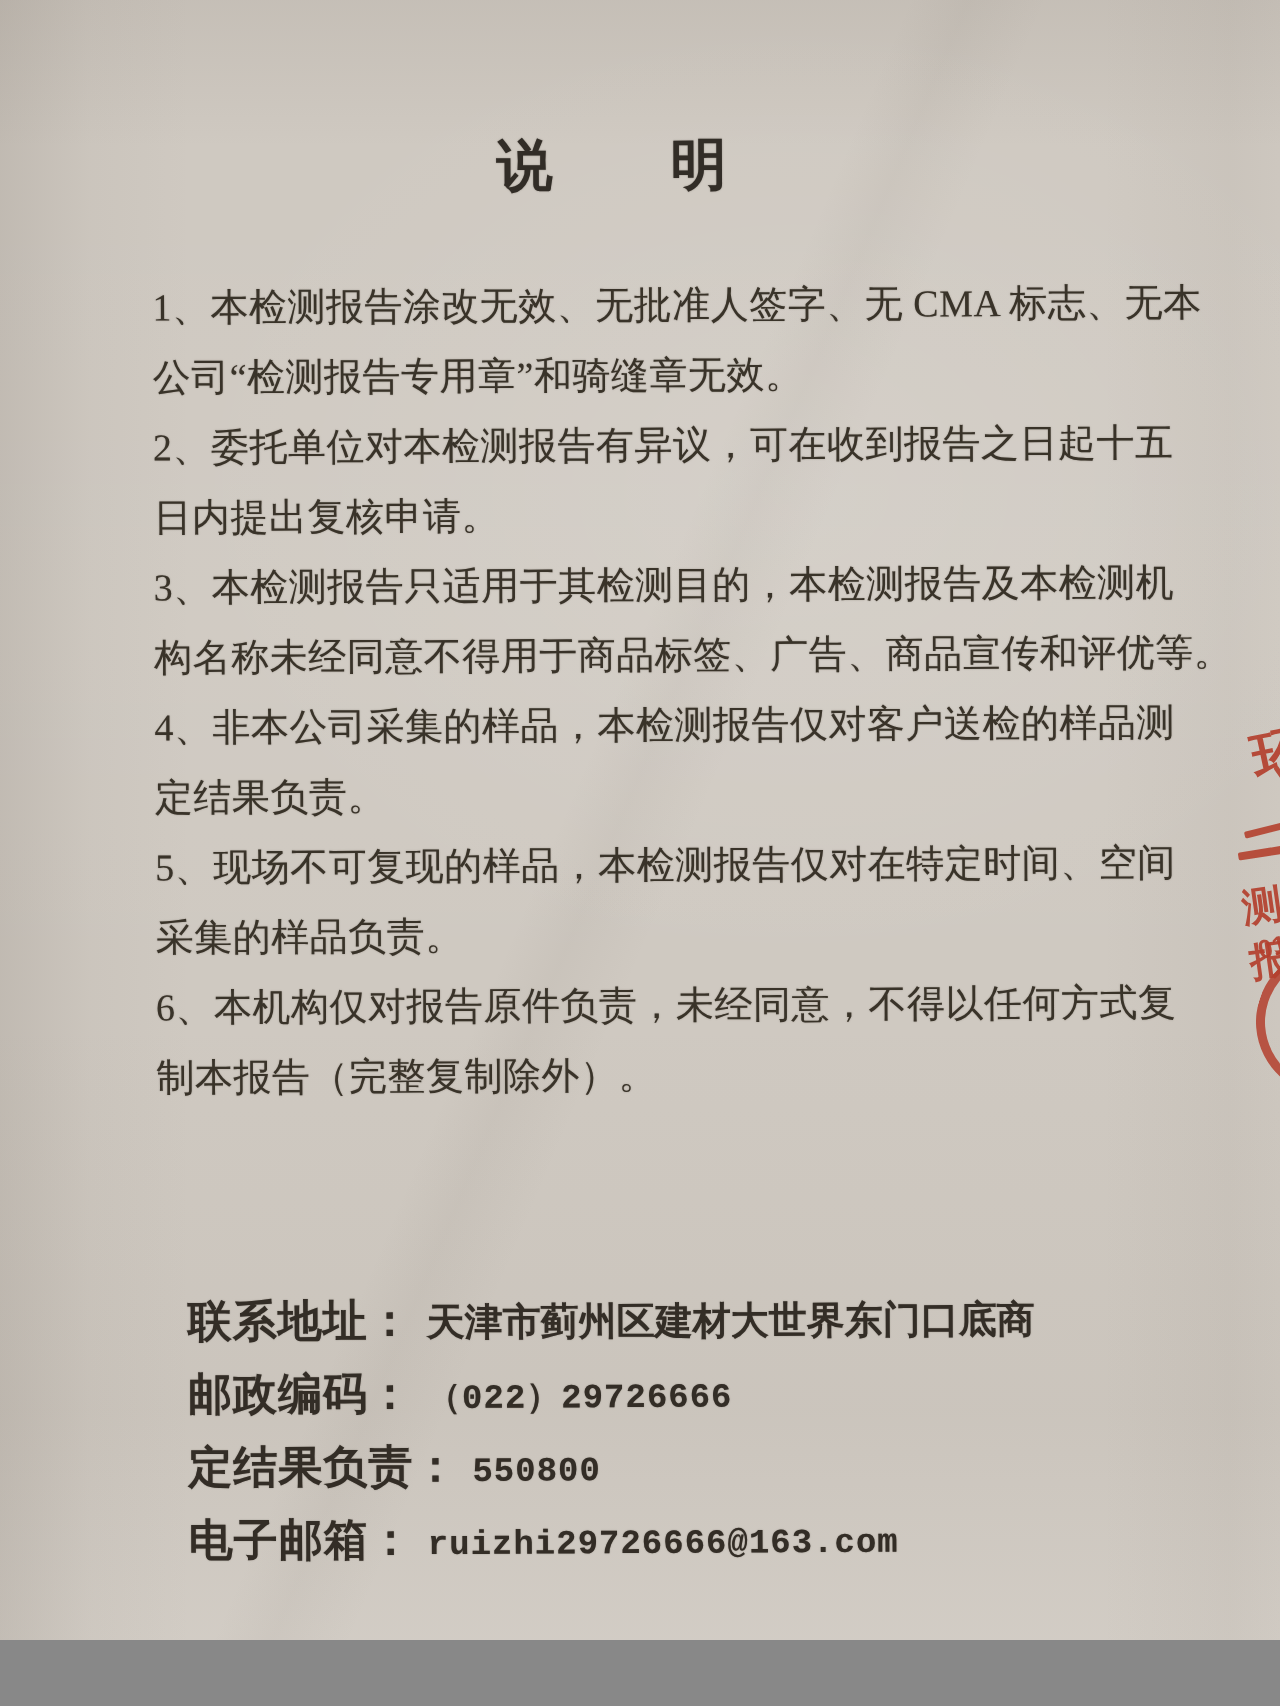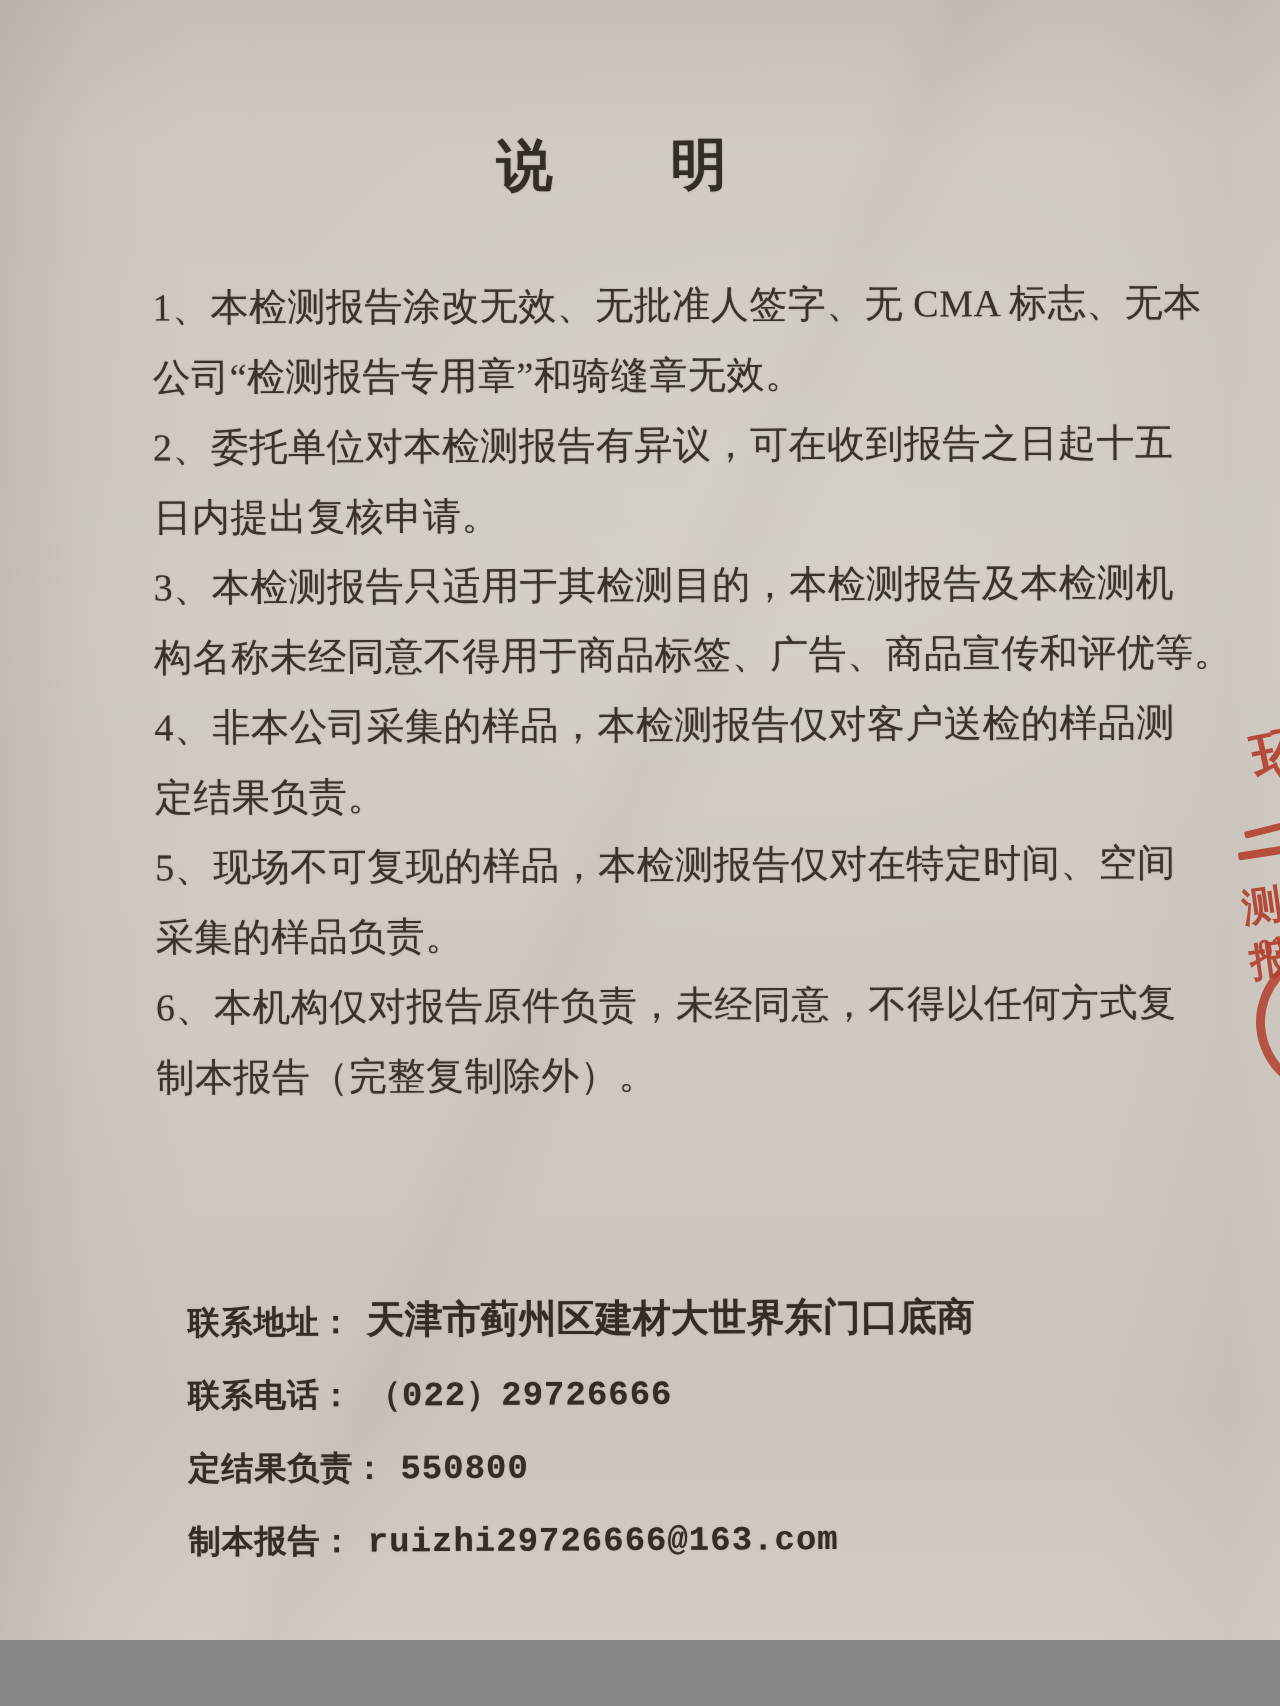--- a/index.html
+++ b/index.html
@@ -27,21 +27,21 @@
     font-size:38px;line-height:70px;letter-spacing:0.5px;
     color:#393329;text-shadow:0 0 1.4px rgba(70,60,50,0.5);
   }
   .bline{white-space:nowrap;height:70px;}
   .contact{
     position:absolute;top:1282px;left:185px;width:900px;
     font-size:38px;line-height:73px;
     color:#332d26;text-shadow:0 0 1.2px rgba(60,52,44,0.55);
   }
   .crow{white-space:nowrap;height:73px;}
-  .clabel{font-weight:700;font-family:"Liberation Sans","DejaVu Sans",sans-serif;font-size:32px;letter-spacing:1px;}
+  .clabel{font-weight:700;font-family:"Liberation Sans","DejaVu Sans",sans-serif;font-size:44px;letter-spacing:1px;}
   .cval{font-weight:600;margin-left:14px;}
   .cval.mono{font-family:"Liberation Mono","DejaVu Sans Mono",monospace;font-weight:600;font-size:34px;letter-spacing:1px;}
   
   .stamp{position:absolute;top:630px;right:0;width:140px;height:430px;color:#b4402e;pointer-events:none;}
   .stamp .frag{position:absolute;font-weight:700;opacity:0.92;}
   .frag.f-top{top:88px;left:112px;font-size:54px;transform:rotate(-12deg);}
   .stroke{position:absolute;background:#b4402e;opacity:0.9;border-radius:2px;}
   .stroke.s1{top:148px;left:128px;width:34px;height:5px;transform:rotate(55deg);}
   .stroke.s2{top:196px;left:104px;width:48px;height:7px;transform:rotate(-14deg);}
   .stroke.s3{top:218px;left:98px;width:60px;height:8px;transform:rotate(-9deg);}
@@ -71,27 +71,27 @@
       <div class="bline">采集的样品负责。</div>
       <div class="bline">6、本机构仅对报告原件负责，未经同意，不得以任何方式复</div>
       <div class="bline">制本报告（完整复制除外）。</div>
     </div>
 
     <div class="contact">
       <div class="crow">
         <span class="clabel">联系地址：</span><span class="cval">天津市蓟州区建材大世界东门口底商</span>
       </div>
       <div class="crow">
-        <span class="clabel">联系电话：</span><span class="cval mono">（022）29726666</span>
+        <span class="clabel">邮政编码：</span><span class="cval mono">（022）29726666</span>
       </div>
       <div class="crow">
         <span class="clabel">定结果负责：</span><span class="cval mono">550800</span>
       </div>
       <div class="crow">
-        <span class="clabel">制本报告：</span><span class="cval mono">ruizhi29726666@163.com</span>
+        <span class="clabel">电子邮箱：</span><span class="cval mono">ruizhi29726666@163.com</span>
       </div>
     </div>
 
   </div>
 
   <div class="stamp">
     <span class="frag f-top">环</span>
     <span class="stroke s1"></span>
     <span class="stroke s2"></span>
     <span class="stroke s3"></span>

